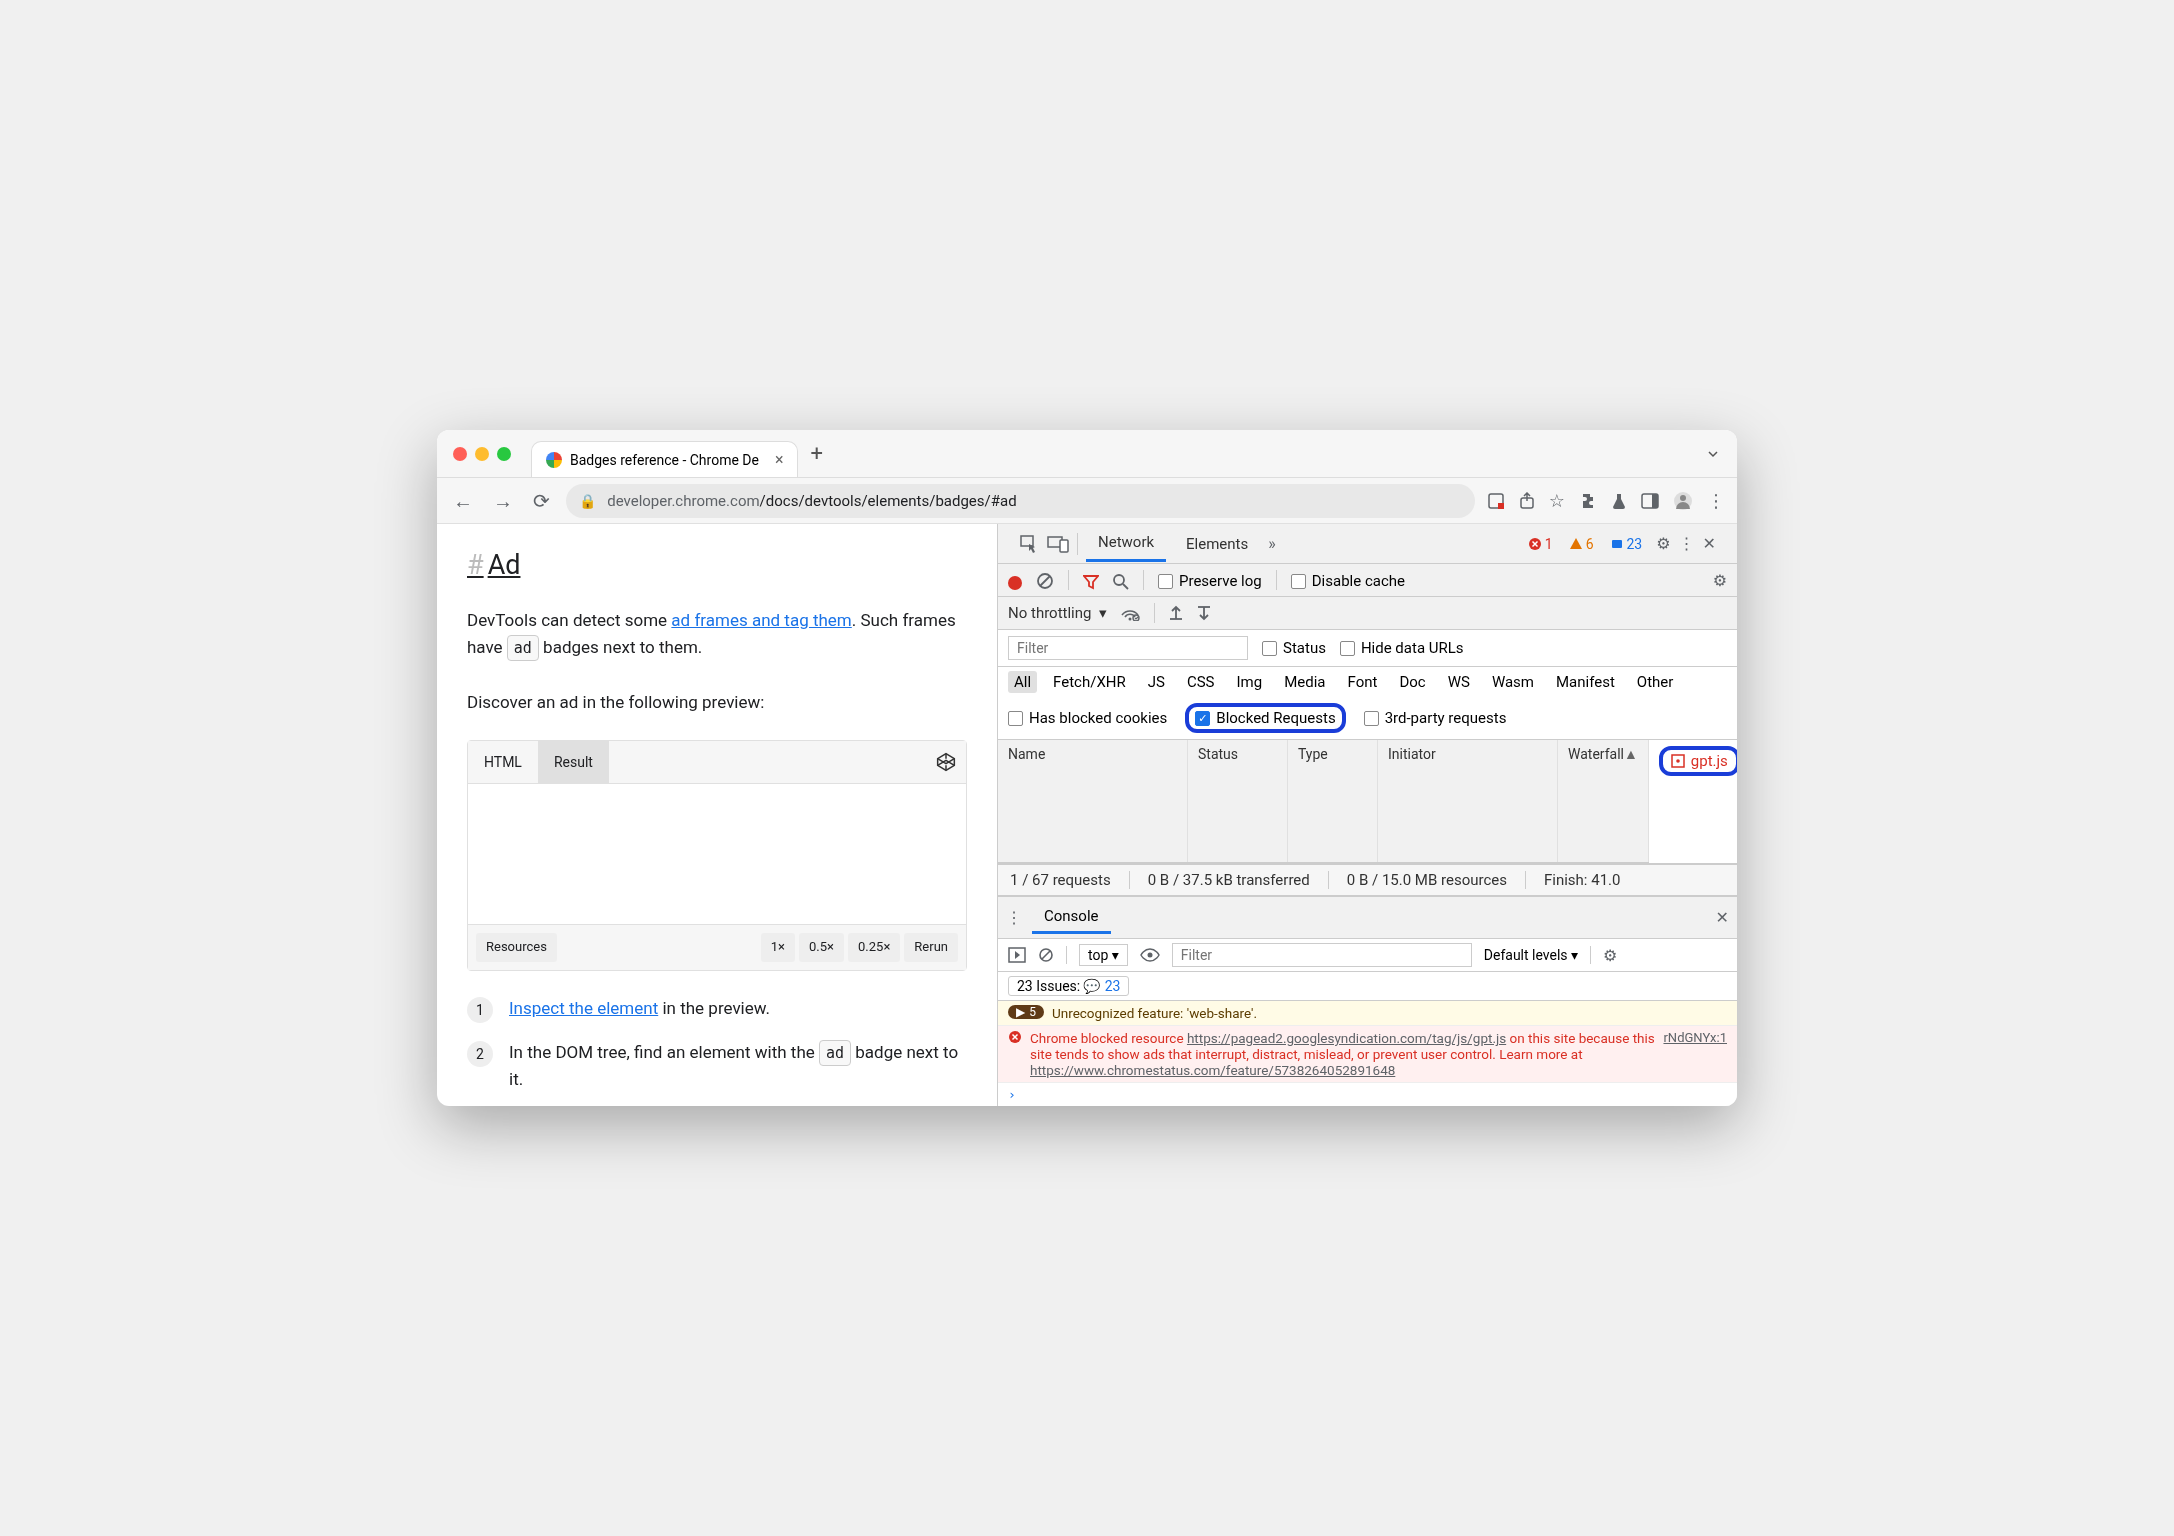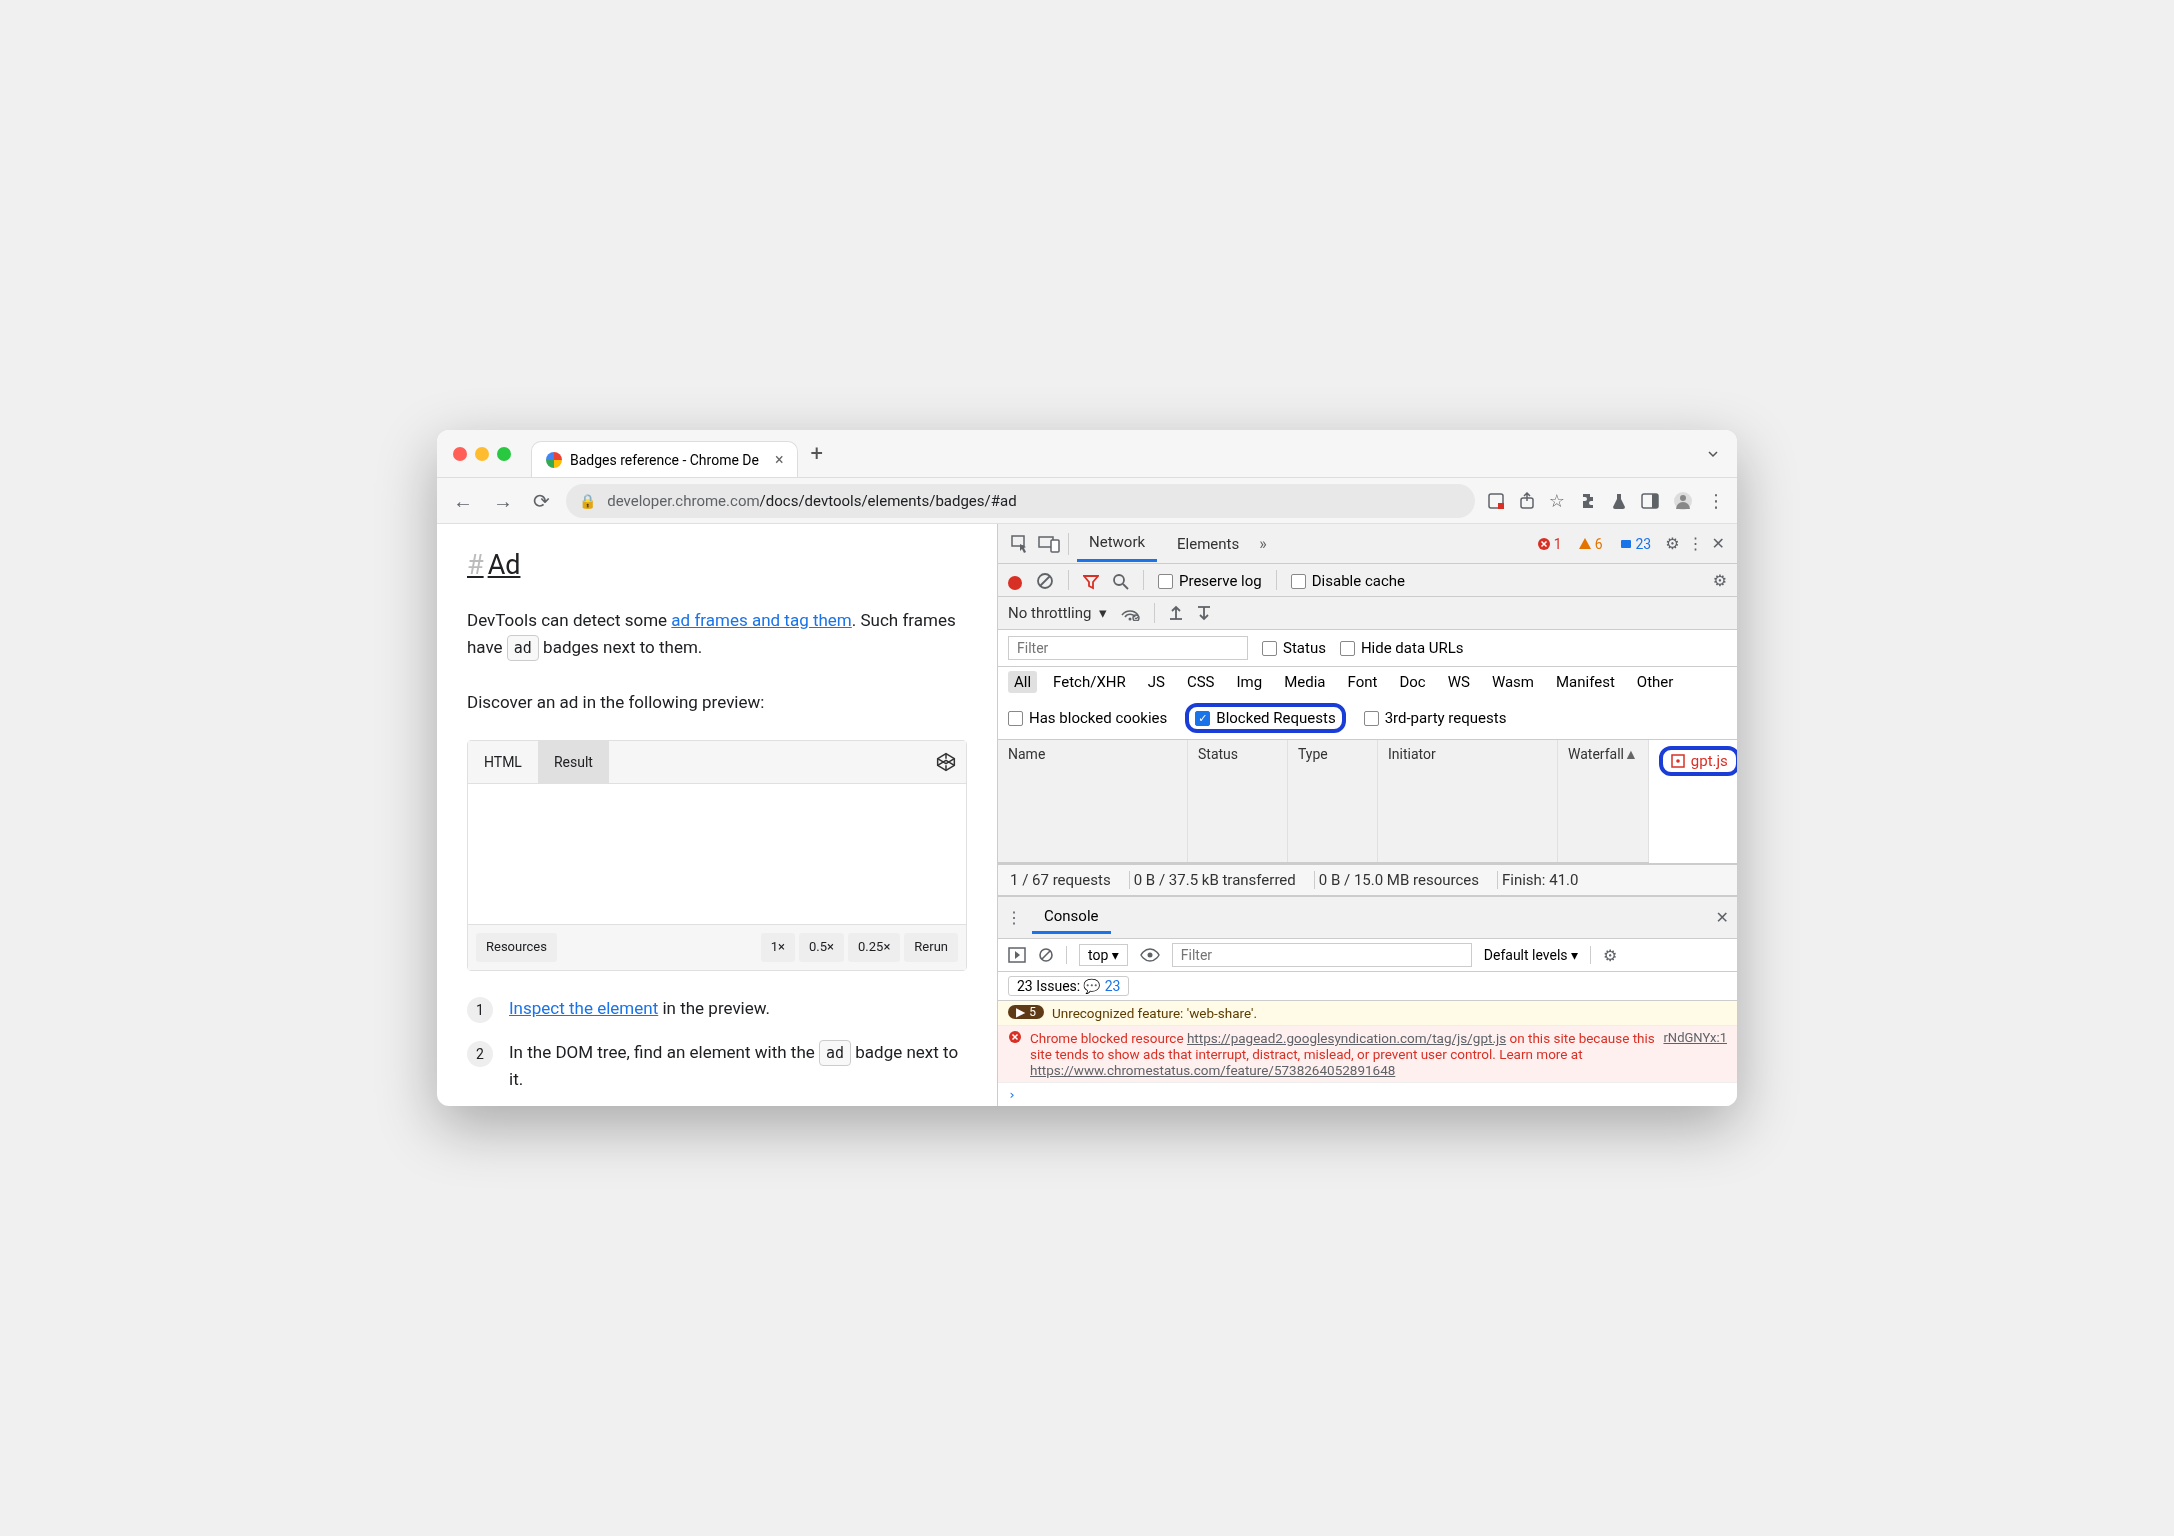--- a/index.html
+++ b/index.html
@@ -33,21 +33,21 @@
 .ptab.active { background: #e0e0e0; }
 .codepen-icon { margin-left: auto; width: 20px; height: 20px; color: #333; cursor: pointer; }
 .preview-body { height: 140px; background: white; }
 .preview-foot { display: flex; padding: 8px; background: #f6f6f6; border-top: 1px solid #e0e0e0; gap: 4px; font-size: 13px; }
 .footbtn { padding: 4px 10px; background: #eee; border-radius: 3px; cursor: pointer; }
 .footbtn.right { margin-left: auto; }
 .steps { margin-top: 24px; list-style: none; }
 .steps li { display: flex; gap: 16px; margin-bottom: 16px; }
 .stepnum { width: 26px; height: 26px; border-radius: 50%; background: #eee; display: flex; align-items: center; justify-content: center; font-size: 14px; flex-shrink: 0; margin-top: 2px; }
 .rightpane { flex: 1; display: flex; flex-direction: column; border-left: 1px solid #ccc; background: #f1f1f1; overflow: hidden; }
-.devtabs { display: flex; align-items: center; background: #f1f1f1; border-bottom: 1px solid #ccc; padding: 0 12px; height: 40px; gap: 8px; }
+.devtabs { display: flex; align-items: center; background: #f1f1f1; border-bottom: 1px solid #ccc; padding: 0 21px; height: 40px; gap: 8px; }
 .devtab { padding: 8px 12px; font-size: 15px; cursor: pointer; color: #333; }
 .devtab.active { border-bottom: 3px solid #1a73e8; color: #333; }
 .icon { color: #5f6368; cursor: pointer; font-size: 16px; display: inline-flex; align-items: center; }
 .spacer { flex: 1; }
 .errchips { display: flex; gap: 4px; align-items: center; font-size: 14px; }
 .chip { display: flex; align-items: center; gap: 3px; padding: 1px 6px; border-radius: 4px; }
 .chip.err { color: #d93025; } .chip.warn { color: #e37400; } .chip.info { color: #1a73e8; }
 .netbar { display: flex; align-items: flex-end; padding: 6px 10px; gap: 14px; border-bottom: 1px solid #ccc; font-size: 15px; }
 .rec { width: 14px; height: 14px; border-radius: 50%; background: #d93025; }
 .funnel { color: #d93025; }
@@ -65,21 +65,21 @@
 .nettable { flex: 1; display: flex; background: white; border-bottom: 1px solid #ccc; min-height: 120px; }
 .nethead { display: flex; background: #f1f1f1; border-bottom: 1px solid #ccc; font-size: 14px; color: #333; }
 .nethead > div, .netrow > div { padding: 6px 10px; border-right: 1px solid #e0e0e0; }
 .colname { width: 190px; } .colstatus { width: 100px; } .coltype { width: 90px; } .colinit { width: 180px; } .colwater { flex: 1; position: relative; }
 .netrow { display: flex; font-size: 15px; color: #d93025; }
 .netrow .colinit { text-decoration: underline; }
 .name-hl { display: inline-flex; border: 4px solid #1a3dd8; border-radius: 12px; padding: 2px 8px; gap: 6px; align-items: center; justify-content: space-between; }
 .waterbar { position: absolute; left: 2px; top: 6px; width: 6px; height: 20px; background: #f5c2c2; border-left: 2px solid #d93025; }
 .rowfill { flex: 1; display: flex; }
 .rowfill > div { border-right: 1px solid #e0e0e0; }
-.statusbar { padding: 6px 12px; font-size: 15px; color: #333; border-top: 1px solid #ccc; background: #f6f6f6; display: flex; gap: 4px; }
+.statusbar { padding: 6px 12px; font-size: 15px; color: #333; border-top: 1px solid #ccc; background: #f6f6f6; display: flex; gap: 18px; }
 .statusbar span { border-right: 1px solid #ccc; padding-right: 18px; }
 .consolepanel { border-top: 2px solid #ccc; display: flex; flex-direction: column; background: #f1f1f1; }
 .consoletabs { display: flex; align-items: center; padding: 4px 8px; gap: 10px; border-bottom: 1px solid #ccc; }
 .ctab { padding: 6px 12px; font-size: 15px; }
 .ctab.active { border-bottom: 3px solid #1a73e8; }
 .consolefilter { display: flex; align-items: center; padding: 4px 10px; gap: 12px; border-bottom: 1px solid #ccc; font-size: 14px; background: white; }
 .cfinput { border: 1px solid #ccc; padding: 3px 8px; flex: 1; font-size: 14px; outline: none; max-width: 300px; }
 .issuesrow { padding: 4px 10px; font-size: 14px; border-bottom: 1px solid #ccc; display: flex; gap: 8px; align-items: center; background: white; }
 .issuesbadge { border: 1px solid #ccc; padding: 1px 8px; border-radius: 3px; }
 .consolemsg { font-family: Menlo, monospace; font-size: 13.5px; padding: 4px 10px; border-bottom: 1px solid #eee; display: flex; gap: 8px; align-items: flex-start; background: white; }

